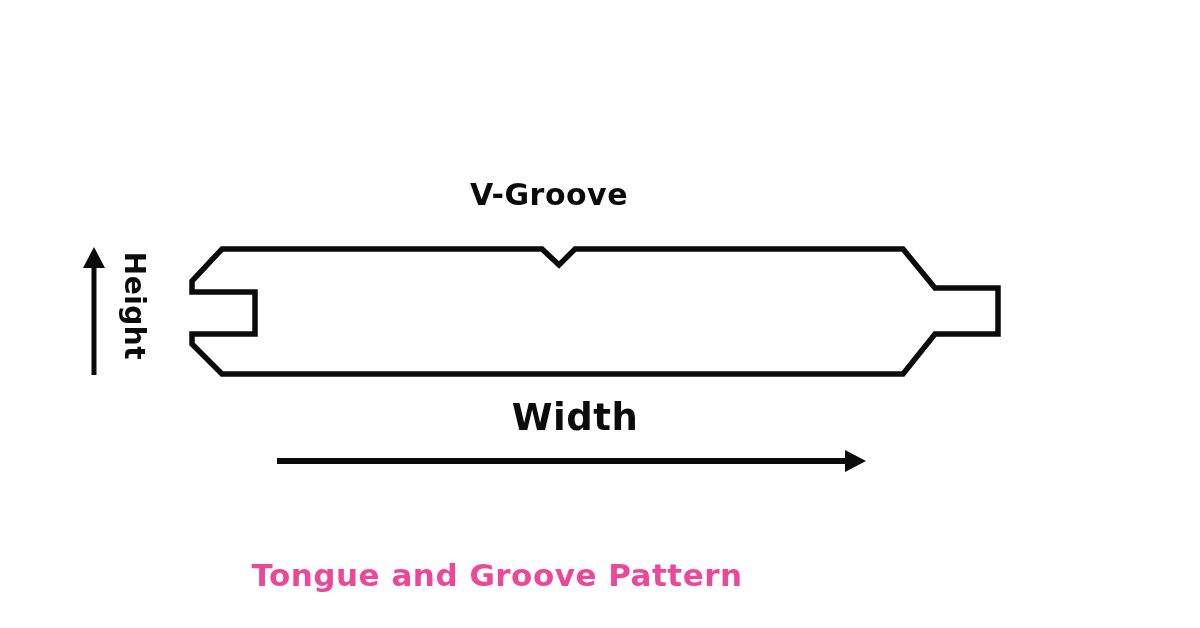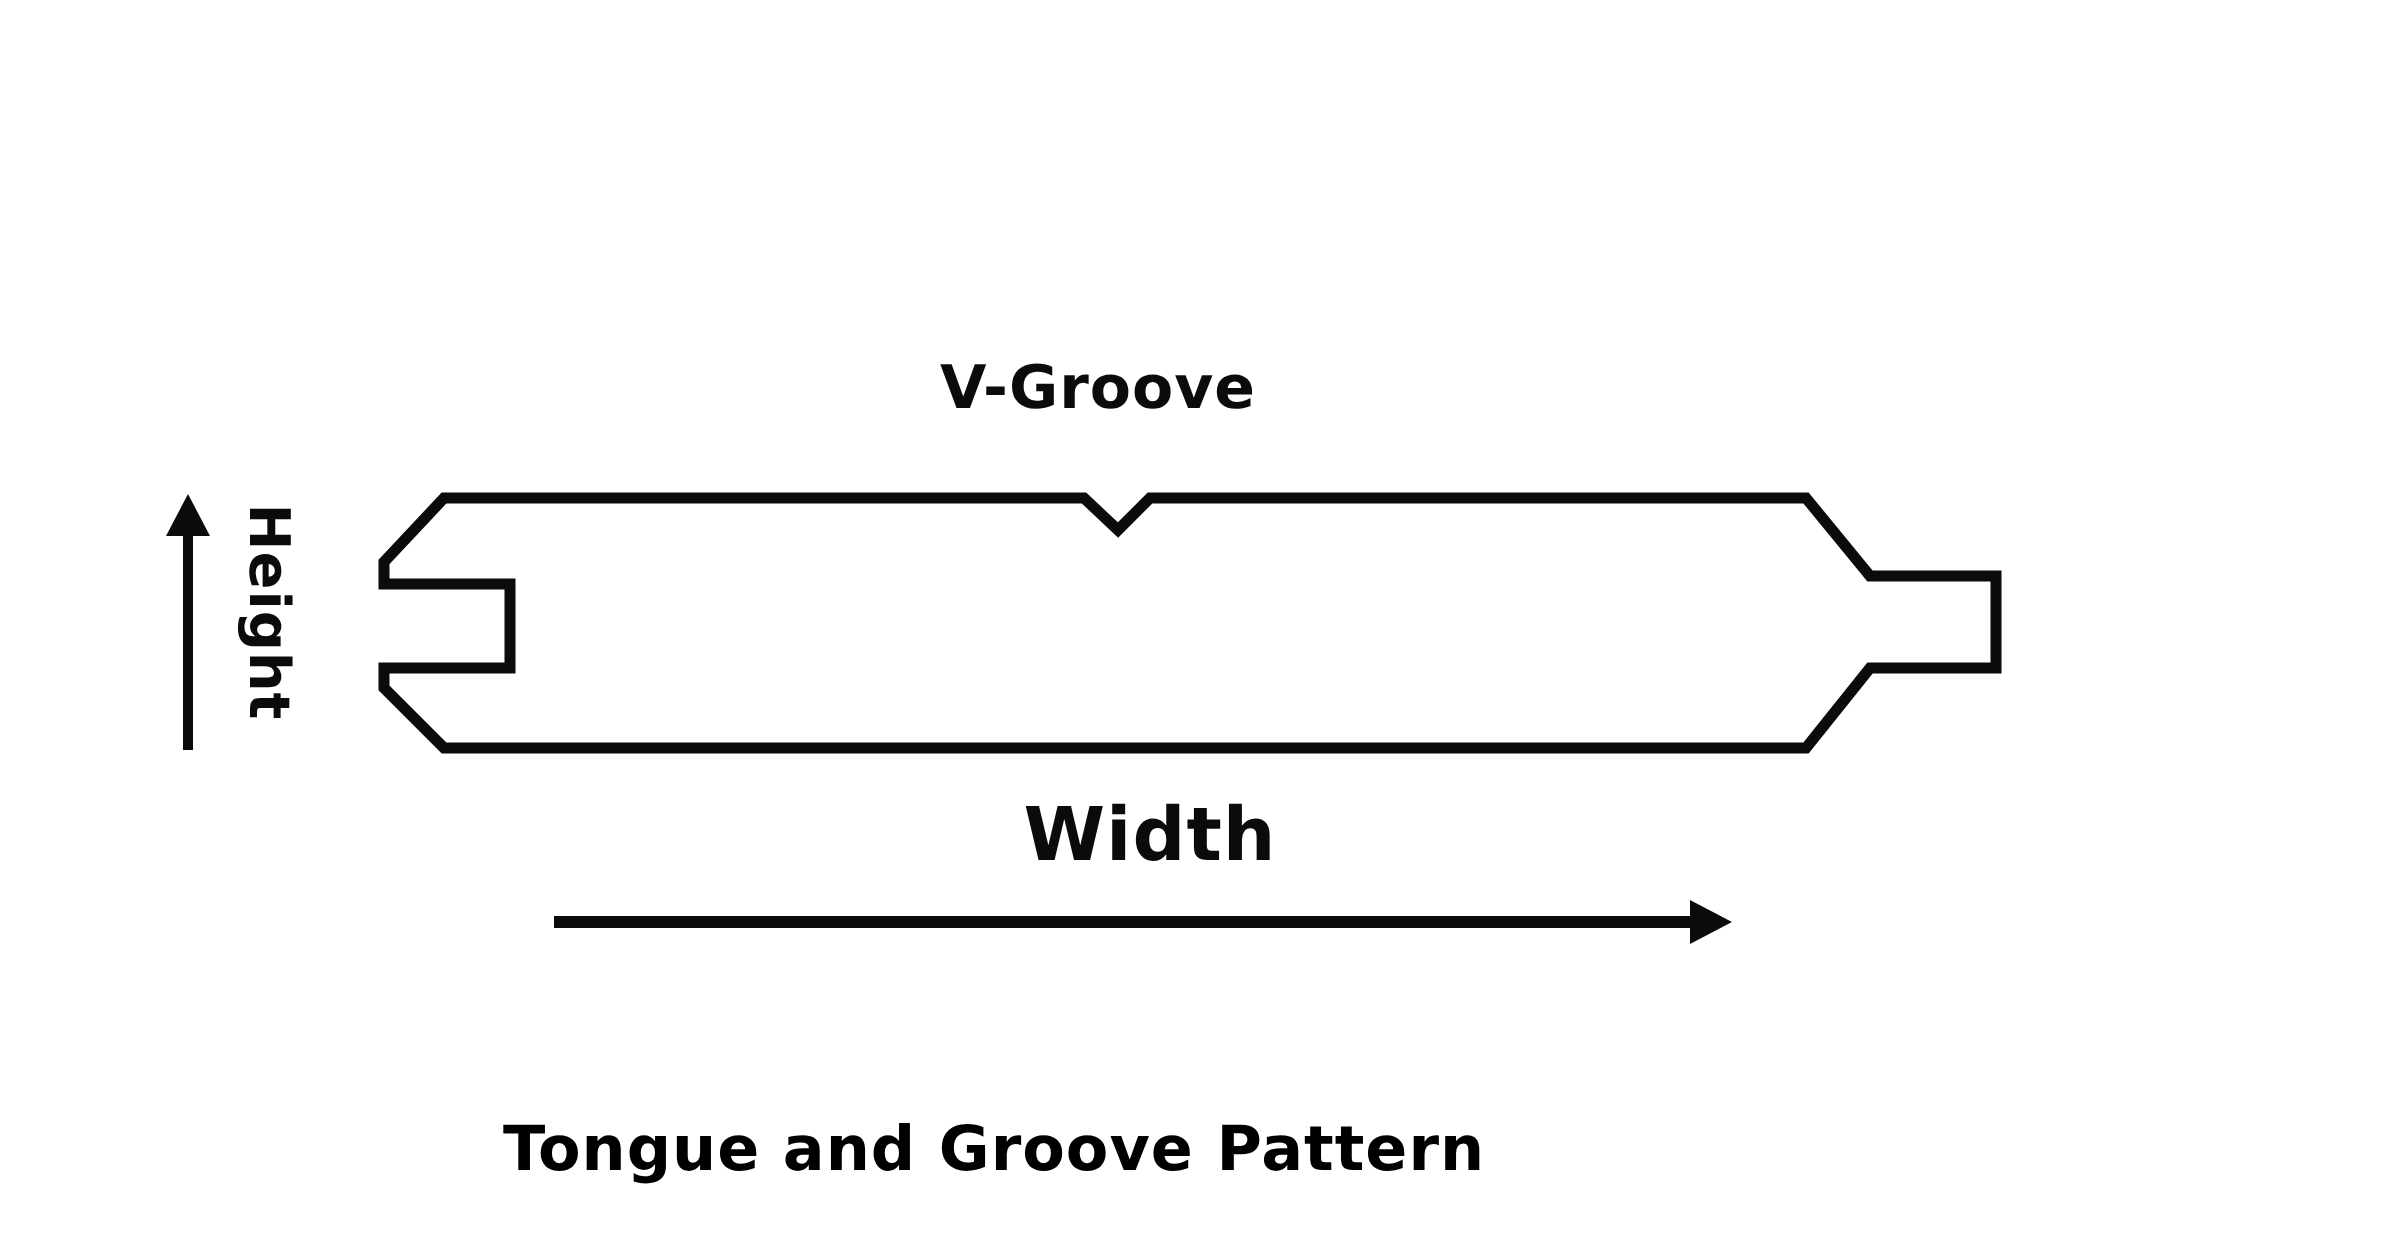--- a/index.html
+++ b/index.html
@@ -48,21 +48,21 @@
     left: 575px;
     top: 399px;
     transform: translateX(-50%);
     font-size: 37px;
   }
   .diagram-title {
     position: absolute;
     left: 497px;
     top: 560px;
     transform: translateX(-50%);
-    color: #000000;
+    color: #ec4899;
     font-weight: 700;
     white-space: nowrap;
     letter-spacing: 0.5px;
     line-height: 1;
     font-size: 31px;
   }
 </style>
 </head>
 <body>
 

